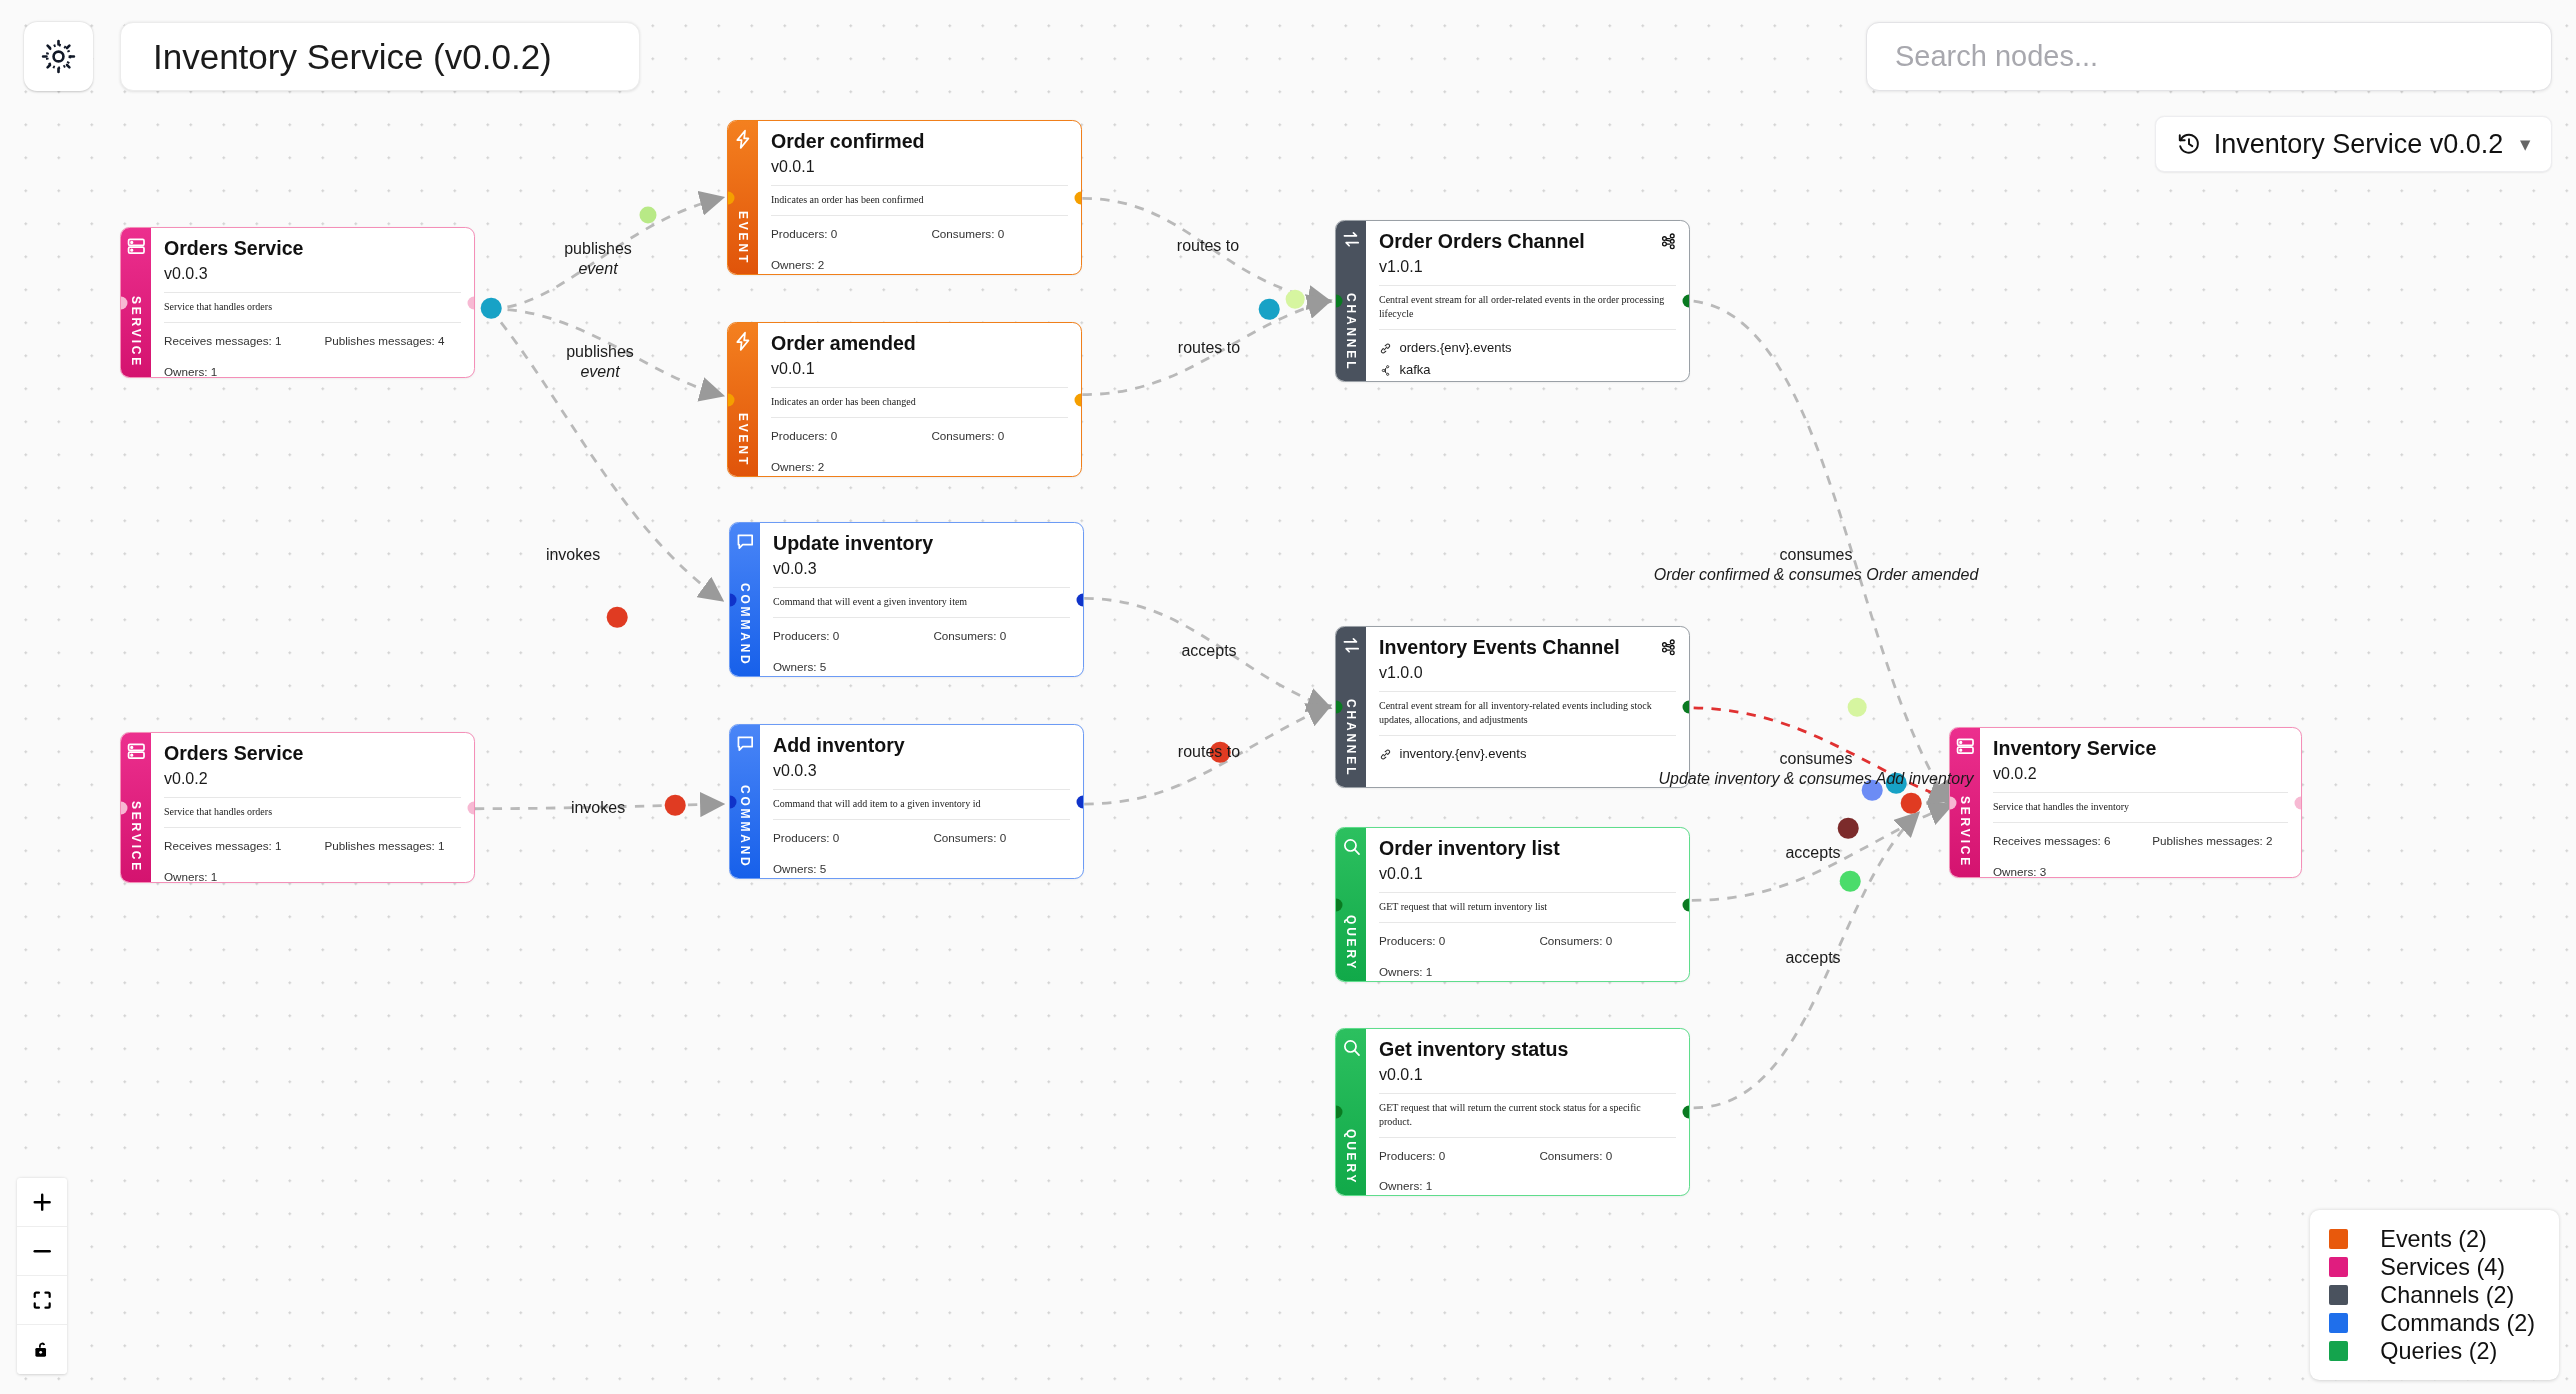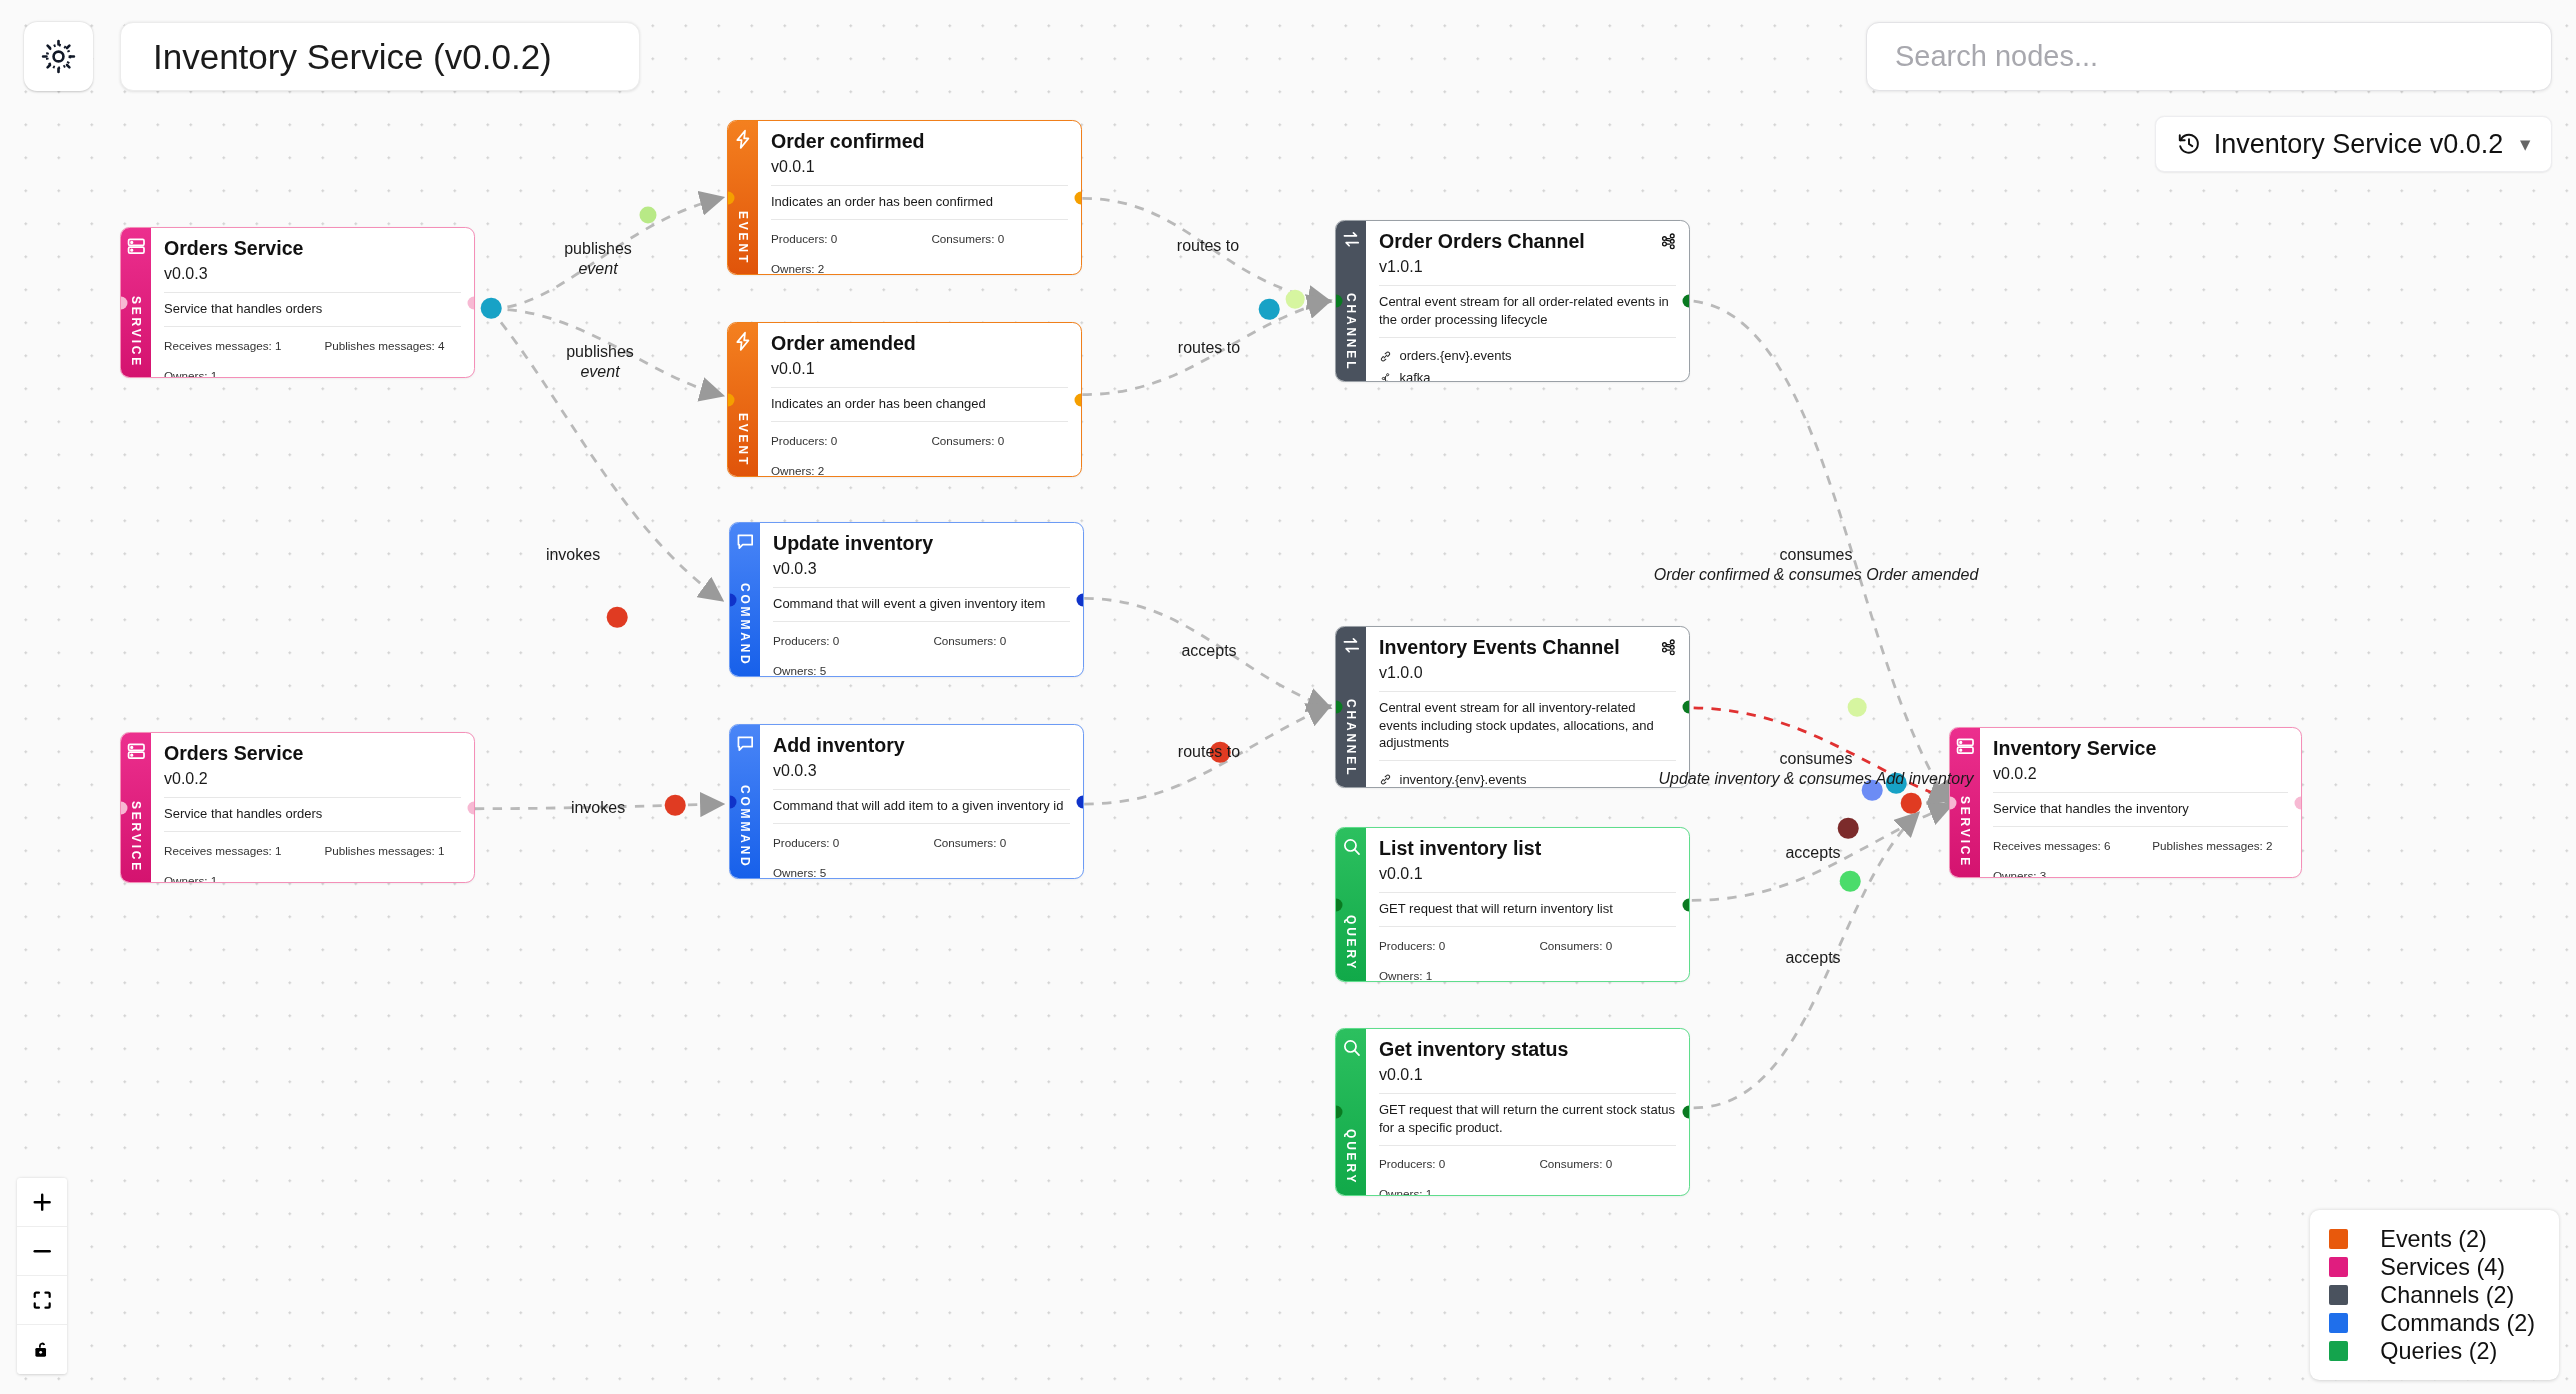--- a/index.html
+++ b/index.html
@@ -106,21 +106,21 @@
   .rail-icon { width: 20.6px; height: 20.6px; flex: none; margin-bottom: 5.6px; }
   .rail-text {
     writing-mode: vertical-rl;
     font-size: 12px; font-weight: 700; letter-spacing: 2.8px;
     margin-top: auto; margin-bottom: 9.3px;
   }
   .node-body { flex: 1; padding: 9.3px 13px 7.5px 13px; min-width: 0; }
   .node-title { font-size: 19.6px; font-weight: 700; color: #111; line-height: 1.15; }
   .node-version { font-size: 16px; color: #1a1a1a; margin-top: 5.6px; }
   .node-sep { height: 0.9px; background: #e7e7e7; margin: 8.4px 0 7.5px 0; }
-  .node-desc { font-size: 13px; color: #1a1a1a; line-height: 1.35; }
+  .node-desc { font-size: 10px; color: #1a1a1a; line-height: 1.35; font-family: Liberation Serif, serif; }
   .node-stats { display: flex; flex-wrap: wrap; }
   .stat { font-size: 11.7px; color: #333; line-height: 1.9; }
   .stat.left { width: 54%; }
   .stat.right { width: 46%; }
   .stat.full { width: 100%; margin-top: 8px; }
   .node-meta-row { display: flex; align-items: center; gap: 7.5px; font-size: 13px; color: #1a1a1a; line-height: 1.7; }
   .node-corner-icon { position: absolute; right: 11.2px; top: 11.2px; width: 18.7px; height: 18.7px; }
 
   
   .handle {
@@ -435,21 +435,21 @@
 
   <div class="node t-query" style="left:1335px;top:827px;width:355px;height:155px;">
     <div class="node-rail">
       <svg class="rail-icon" viewBox="0 0 24 24" fill="none" stroke="#fff" stroke-width="2" stroke-linecap="round">
         <circle cx="11" cy="11" r="6.5"></circle>
           <path d="M16 16l5 5"></path>
       </svg>
       <div class="rail-text">QUERY</div>
     </div>
     <div class="node-body">
-      <div class="node-title">List inventory list</div>
+      <div class="node-title">Order inventory list</div>
       <div class="node-version">v0.0.1</div>
       <div class="node-sep"></div>
       <div class="node-desc">GET request that will return inventory list</div>
       <div class="node-sep"></div>
       <div class="node-stats">
         <div class="stat left">Producers: 0</div>
         <div class="stat right">Consumers: 0</div>
         <div class="stat full">Owners: 1</div>
       </div>
     </div>

